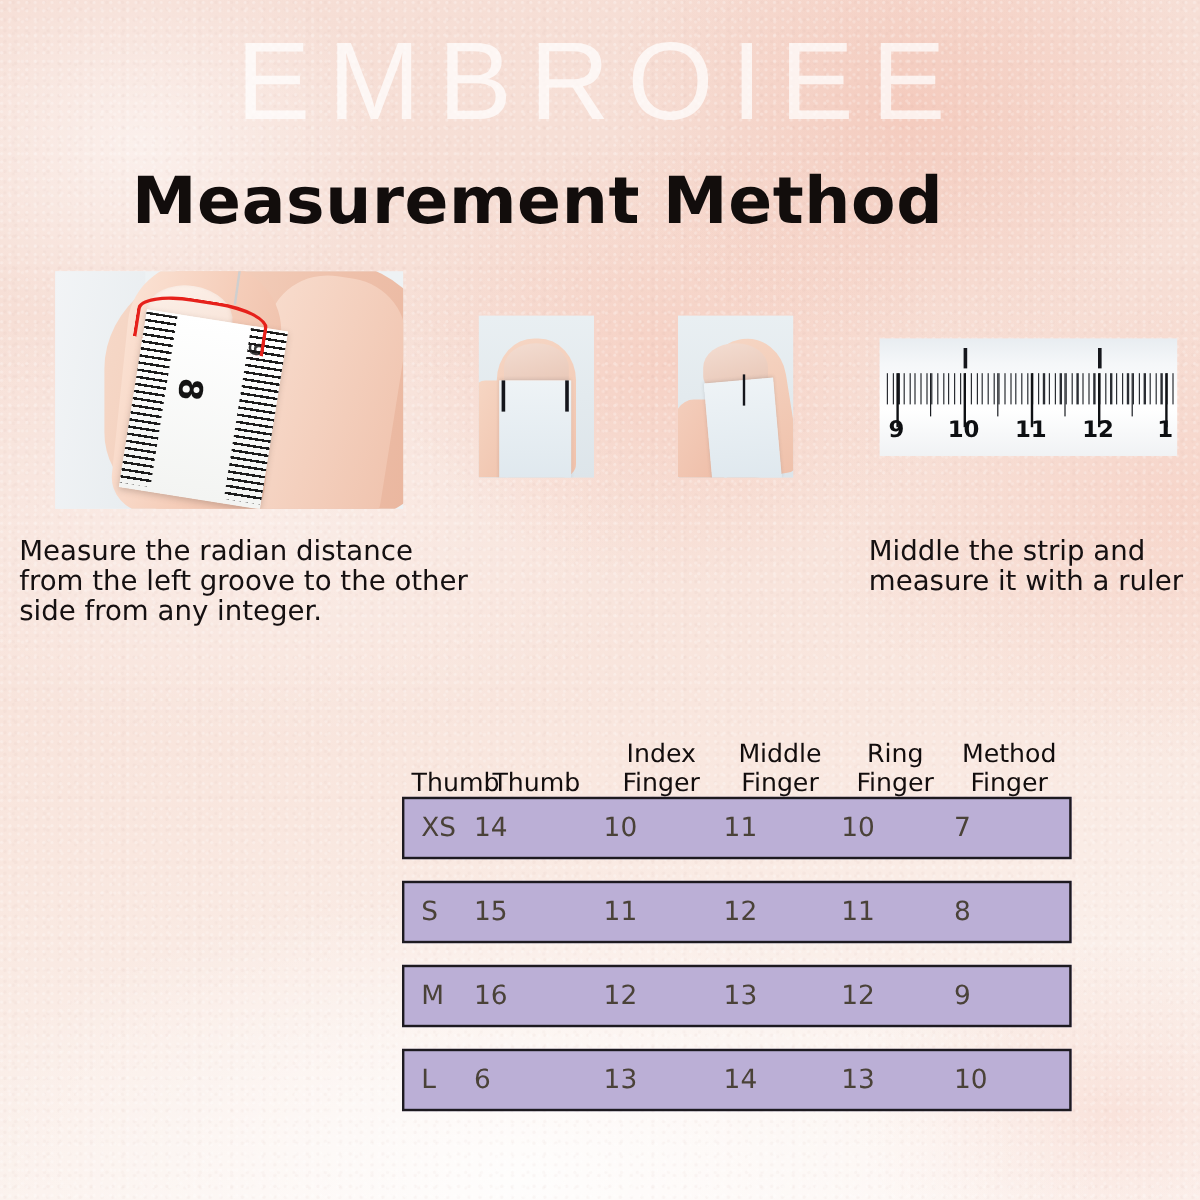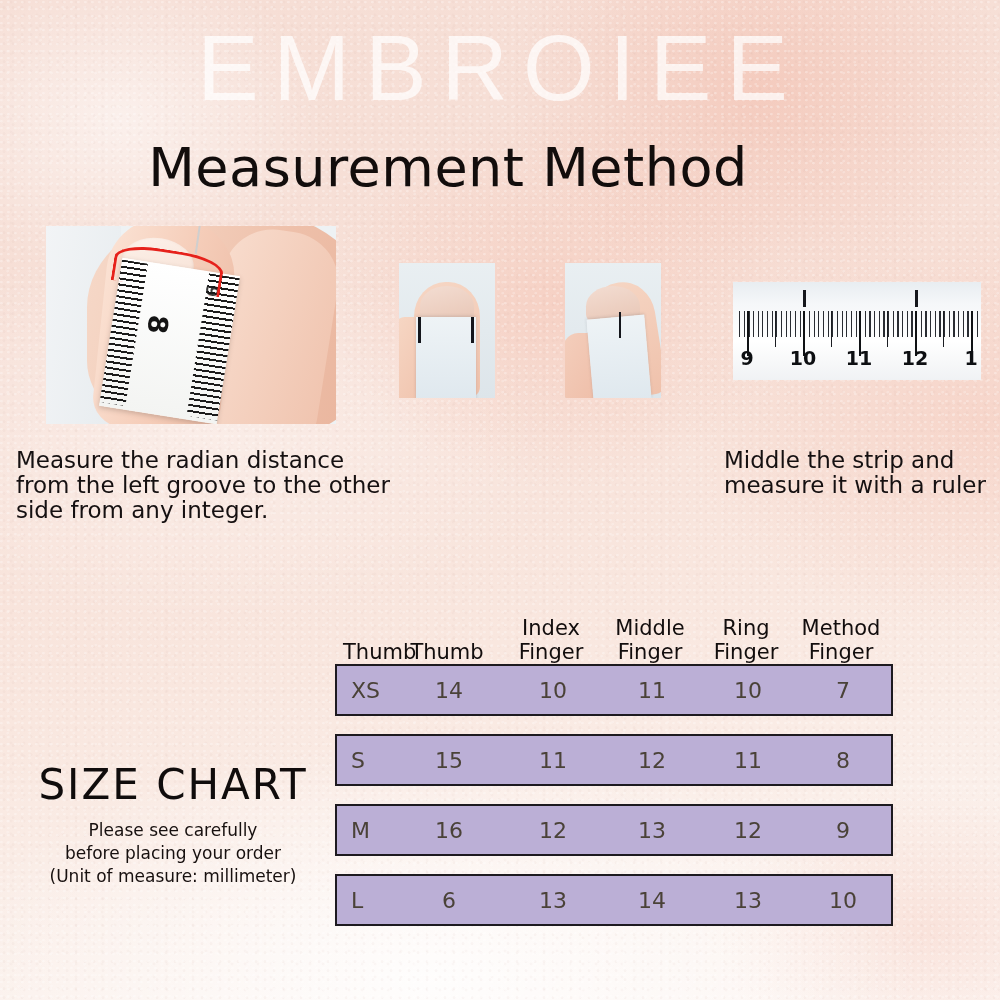--- a/index.html
+++ b/index.html
@@ -31,21 +31,21 @@
     background-size:7px 7px, 11px 11px, 9px 9px, 13px 13px;
   }
   .wm{
     position:absolute;top:22px;left:0;width:1000px;text-align:center;
     font-family:Liberation Sans, sans-serif;
     font-size:92px;letter-spacing:15px;color:rgba(255,255,255,.72);
     font-weight:400;line-height:1;user-select:none;
   }
   .title{
     position:absolute;top:136px;left:0;width:896px;text-align:center;
-    font-family:"DejaVu Sans",sans-serif;font-weight:400;font-size:54px;
+    font-family:"DejaVu Sans",sans-serif;font-weight:700;font-size:54px;
     color:#120d0c;letter-spacing:.5px;
   }
   .photo{position:absolute;overflow:hidden;background:#eef2f4;}
   
   #photo1{left:46px;top:226px;width:290px;height:198px;}
   #photo1 .bgpaper{position:absolute;left:0;top:0;width:26%;height:100%;background:linear-gradient(100deg,#f2f4f6,#e7ecef);}
   #photo1 .hand{position:absolute;left:14%;top:-6%;width:96%;height:112%;
     background:linear-gradient(105deg,#f6d9c9 0%,#f3cfbc 30%,#eec0aa 62%,#e9b49c 100%);
     border-radius:42% 38% 30% 34%;}
   #photo1 .finger{position:absolute;left:19%;top:-4%;width:44%;height:108%;
@@ -109,21 +109,21 @@
   #sizechart .sc-title{font:400 42px "DejaVu Sans",sans-serif;color:#100c0c;letter-spacing:2px;}
   #sizechart .sc-sub{margin-top:10px;font-size:17px;line-height:23px;color:#17100f;white-space:pre-line;}
   
   #table{position:absolute;left:335px;top:612px;width:558px;}
   .thead{display:flex;align-items:flex-end;height:52px;}
   .thead .th{font-family:"DejaVu Sans",sans-serif;font-size:21px;color:#120d0d;
     line-height:24px;text-align:center;white-space:pre-line;}
   .trow{display:flex;align-items:center;height:52px;margin-top:18px;
     background:#bbafd6;border:2px solid #1d1a20;box-sizing:border-box;}
   .trow:first-of-type{margin-top:0;}
-  .trow .td{font-family:"DejaVu Sans",sans-serif;font-size:22px;color:#4a4238;text-align:center;}
+  .trow .td{font-family:"DejaVu Sans",sans-serif;font-size:22px;color:#4a4238;text-align:left;}
   .c0{width:58px;text-align:left !important;padding-left:14px;box-sizing:border-box;}
   .c1{width:108px;}
   .c2{width:100px;}
   .c3{width:98px;}
   .c4{width:94px;}
   .c5{width:96px;}
   .thead .c0{padding-left:8px;}
 </style>
 </head>
 <body>
@@ -239,26 +239,20 @@
         <div class="major" style="left: 238px;"></div>
         <div class="rnum" style="left: 238px;">1</div>
         <div class="topmark" style="left: 70px;"></div>
         <div class="topmark" style="left: 182px;"></div>
       </div>
   </div>
 
   <div class="instr" id="instr1">Measure the radian distance from the left groove to the other side from any integer.</div>
   <div class="instr" id="instr3">Middle the strip and measure it with a ruler</div>
 
-  <div id="sizechart">
-    <div class="sc-title">SIZE CHART</div>
-    <div class="sc-sub">Please see carefully
-before placing your order
-(Unit of measure: millimeter)</div>
-  </div>
 
   <div id="table">
     <div class="thead" id="thead">
         <div class="th c0">Thumb</div>
         <div class="th c1">Thumb</div>
         <div class="th c2">Index
 Finger</div>
         <div class="th c3">Middle
 Finger</div>
         <div class="th c4">Ring

